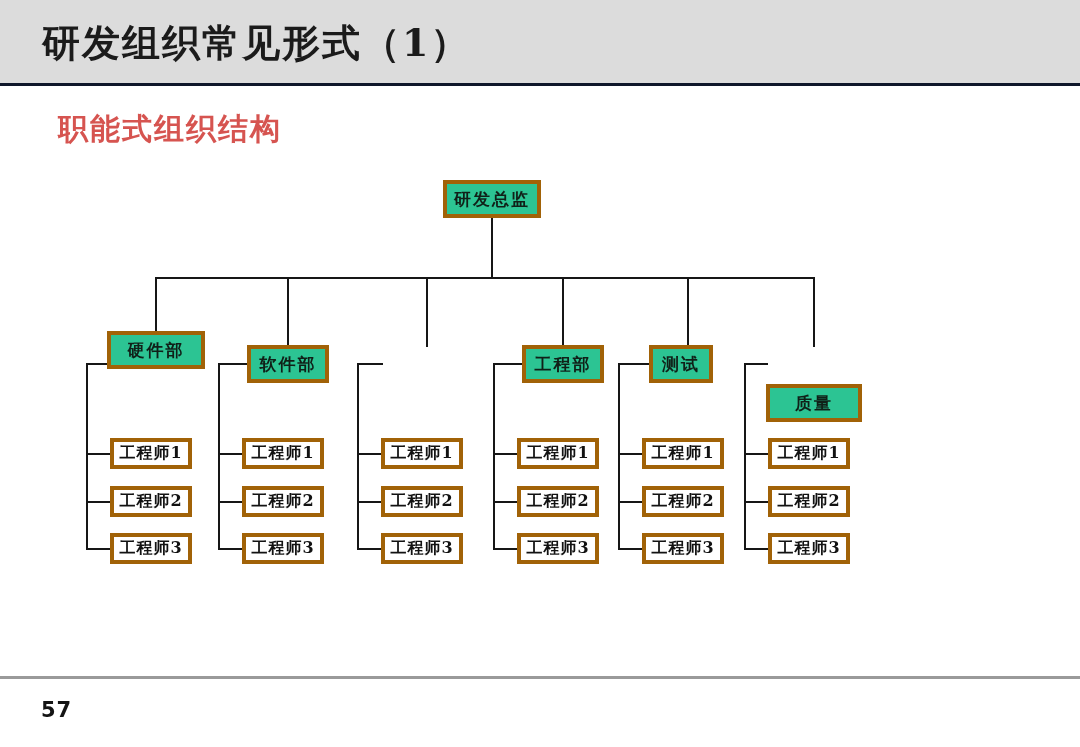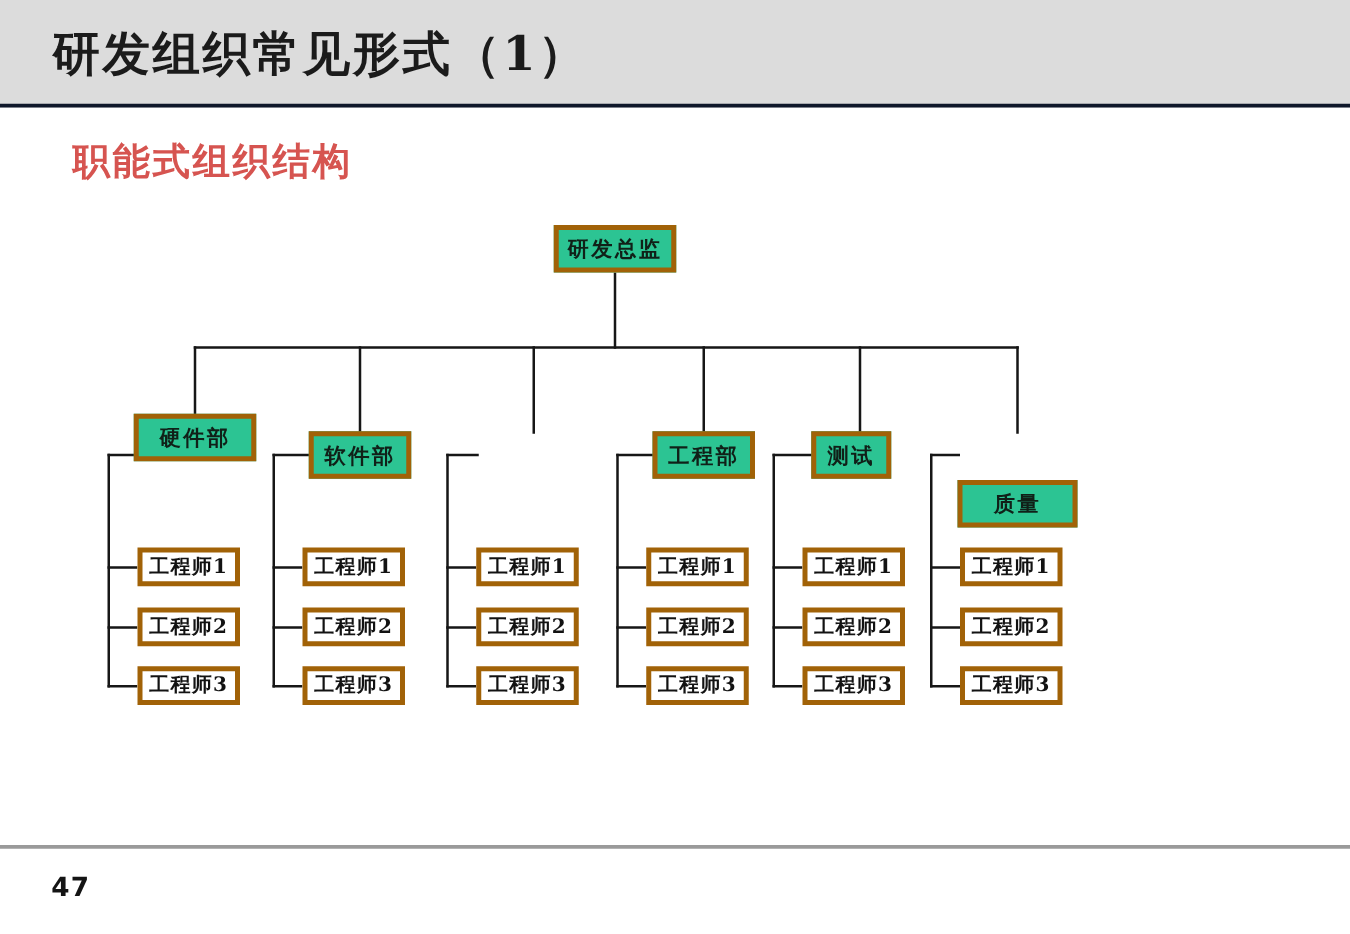--- a/index.html
+++ b/index.html
@@ -119,16 +119,16 @@
         <div class="node white" style="left: 768px; top: 438px; width: 82px; height: 31px;">工程师1</div>
         <div class="cline" style="left: 744px; top: 501px; width: 24px; height: 2px;"></div>
         <div class="node white" style="left: 768px; top: 486px; width: 82px; height: 31px;">工程师2</div>
         <div class="cline" style="left: 744px; top: 548px; width: 24px; height: 2px;"></div>
         <div class="node white" style="left: 768px; top: 533px; width: 82px; height: 31px;">工程师3</div>
       </div>
   </main>
 
   <footer>
     <div class="footer-line"></div>
-    <span class="page-num">47</span>
+    <span class="page-num">57</span>
   </footer>
 
 </div>
 
 </body></html>

